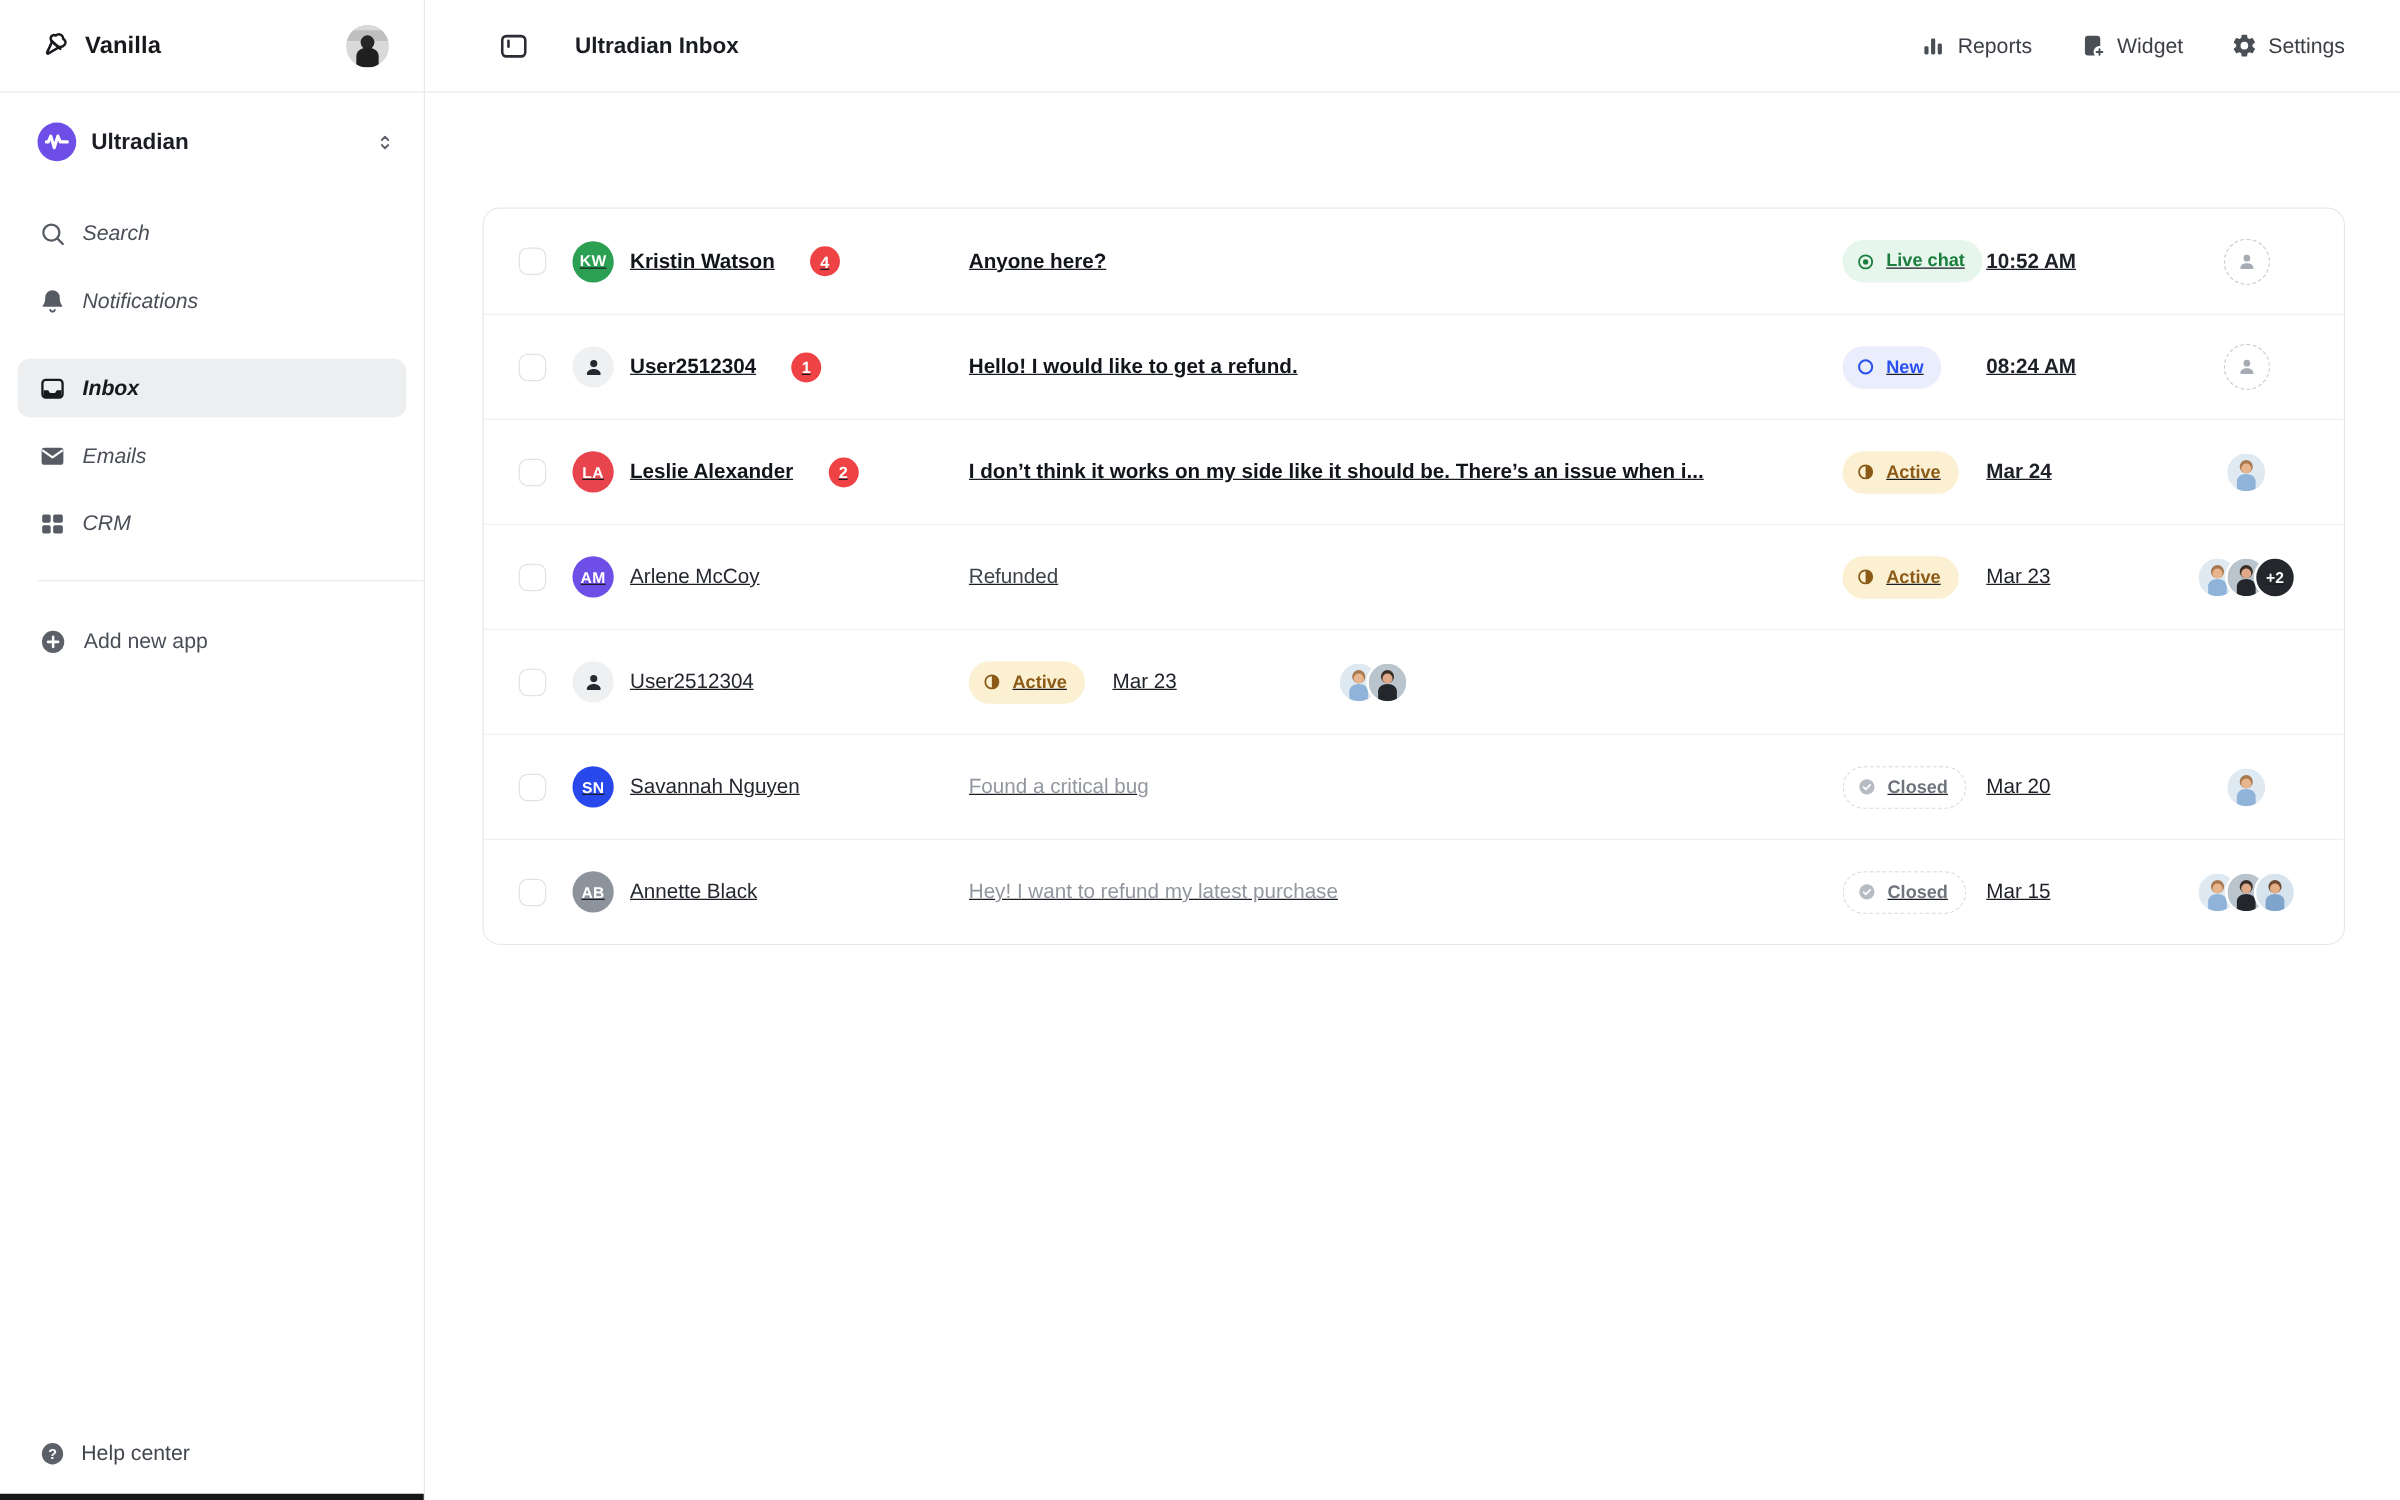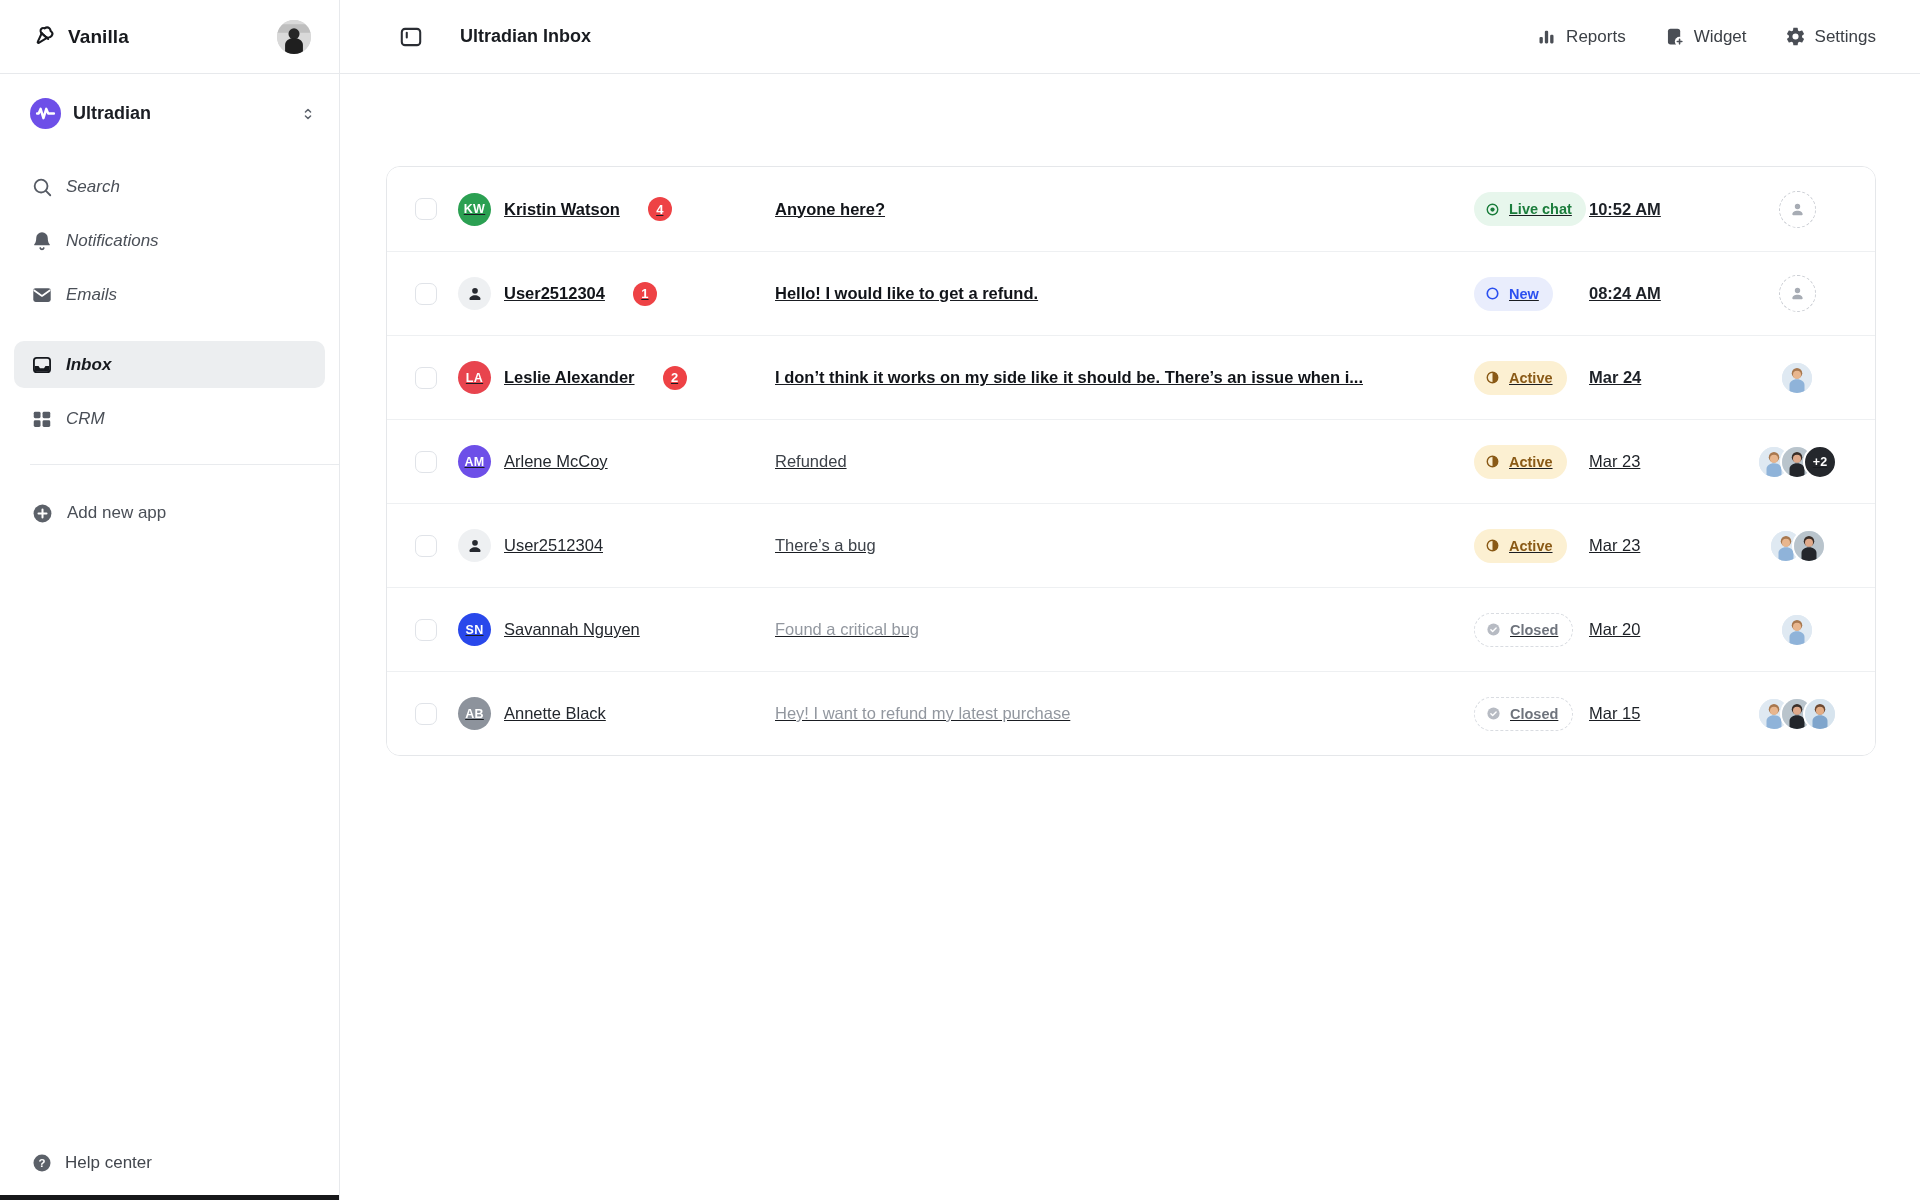--- a/index.html
+++ b/index.html
@@ -162,37 +162,37 @@
         </div>
         <div class="nav-item">
           <span class="ic">
             <svg viewBox="0 0 24 24" width="100%" height="100%" fill="none">
               <path d="M12 2.4a6.3 6.3 0 0 0-6.3 6.3c0 4.9-1.7 6.4-2.2 7-.3.4 0 1 .5 1h16c.5 0 .8-.6.5-1-.5-.6-2.2-2.1-2.2-7A6.3 6.3 0 0 0 12 2.4z" fill="currentColor"></path>
               <path d="M10 19.6a2.1 2.1 0 0 0 4 0" stroke="currentColor" stroke-width="1.8" stroke-linecap="round"></path>
             </svg>
           </span>
                  <span>Notifications</span>
         </div>
+        <div class="nav-item active gap-before">
+          <span class="ic">
+            <svg viewBox="0 0 24 24" width="100%" height="100%" fill="none">
+              <rect x="3.2" y="4.2" width="17.6" height="15.6" rx="3" stroke="currentColor" stroke-width="2"></rect>
+              <path d="M4.2 13.2h4l1.6 2.4h4.4l1.6-2.4h4v4.3c0 .9-.8 1.7-1.7 1.7H5.9c-.9 0-1.7-.8-1.7-1.7z" fill="currentColor"></path>
+            </svg>
+          </span>
+                 <span>Inbox</span>
+        </div>
         <div class="nav-item">
           <span class="ic">
             <svg viewBox="0 0 24 24" width="100%" height="100%" fill="none">
               <rect x="2.5" y="4.5" width="19" height="15" rx="2.5" fill="currentColor"></rect>
               <path d="M3.6 7.1 12 13l8.4-5.9" stroke="#ffffff" stroke-width="1.9" stroke-linecap="round" stroke-linejoin="round"></path>
             </svg>
           </span>
                  <span>Emails</span>
-        </div>
-        <div class="nav-item active gap-before">
-          <span class="ic">
-            <svg viewBox="0 0 24 24" width="100%" height="100%" fill="none">
-              <rect x="3.2" y="4.2" width="17.6" height="15.6" rx="3" stroke="currentColor" stroke-width="2"></rect>
-              <path d="M4.2 13.2h4l1.6 2.4h4.4l1.6-2.4h4v4.3c0 .9-.8 1.7-1.7 1.7H5.9c-.9 0-1.7-.8-1.7-1.7z" fill="currentColor"></path>
-            </svg>
-          </span>
-                 <span>Inbox</span>
         </div>
         <div class="nav-item">
           <span class="ic">
             <svg viewBox="0 0 24 24" width="100%" height="100%" fill="none">
               <rect x="3" y="4" width="7.4" height="7.2" rx="1.6" fill="currentColor"></rect>
               <rect x="12.6" y="4" width="8.4" height="7.2" rx="1.6" fill="currentColor"></rect>
               <rect x="3" y="13.4" width="7.4" height="7.2" rx="1.6" fill="currentColor"></rect>
               <rect x="12.6" y="13.4" width="8.4" height="7.2" rx="1.6" fill="currentColor"></rect>
             </svg>
           </span>
@@ -420,21 +420,20 @@
     <div class="t-avatar personbg">
               <span class="person-ic">
                 <svg viewBox="0 0 24 24" width="100%" height="100%" fill="none">
                   <path fill="currentColor" d="M12 11.6a3.8 3.8 0 1 0 0-7.6 3.8 3.8 0 0 0 0 7.6zm0 2c-4.1 0-7.4 2.3-7.4 5.2 0 .7.5 1.2 1.2 1.2h12.4c.7 0 1.2-.5 1.2-1.2 0-2.9-3.3-5.2-7.4-5.2z"></path>
                 </svg>
               </span>
             </div>
     <span class="name-block">
       <span class="t-name">User2512304</span>
     </span>
-    <span class="t-msg">There’s a bug</span>
     <span class="t-status">
       <span class="badge active">
         <span class="ic">
                   <svg viewBox="0 0 24 24" width="100%" height="100%" fill="none">
                     <circle cx="12" cy="12" r="7.4" stroke="currentColor" stroke-width="2"></circle>
                     <path d="M12 4.6a7.4 7.4 0 0 1 0 14.8z" fill="currentColor"></path>
                   </svg>
                 </span>
         <span>Active</span>
       </span>

